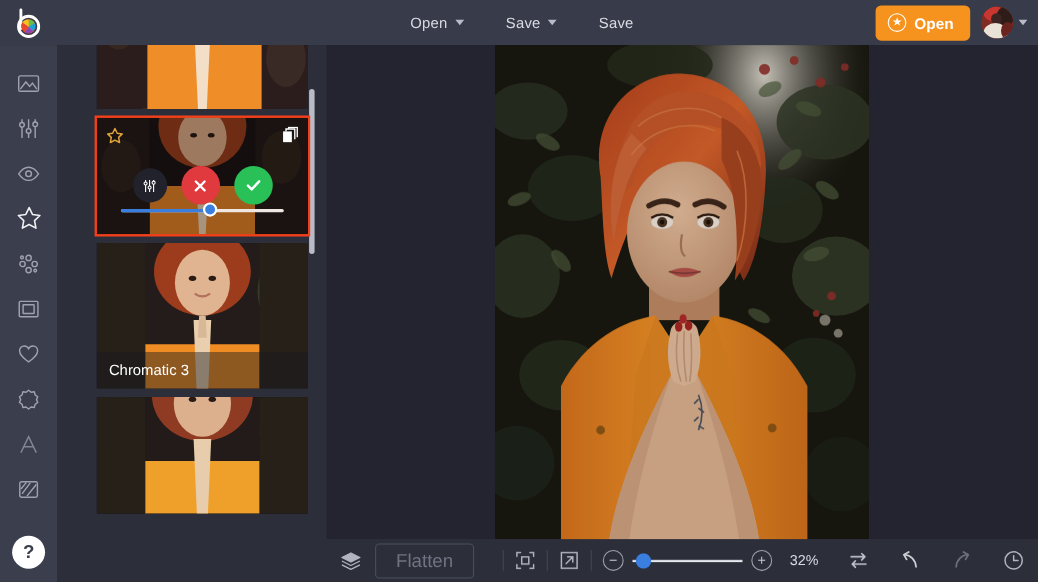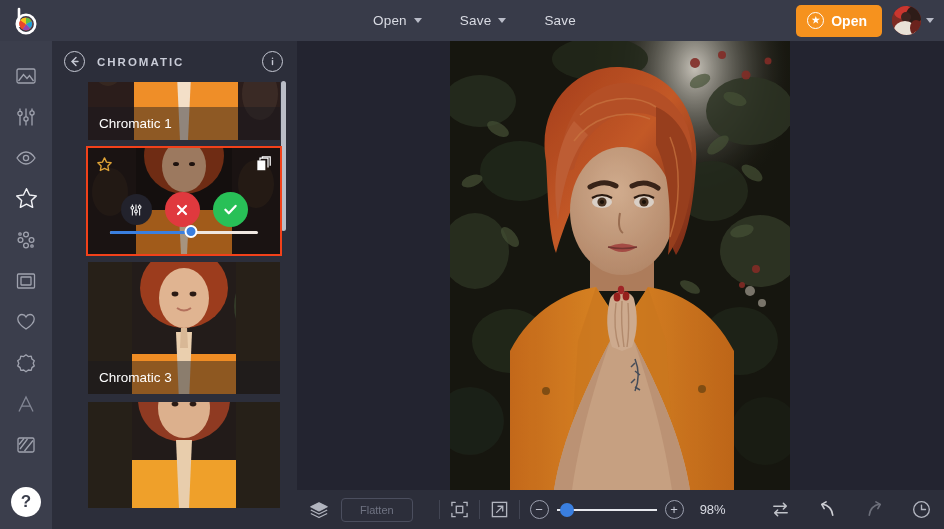--- a/index.html
+++ b/index.html
@@ -131,21 +131,21 @@
   .photo { position: absolute; left: 153px; top: 0; width: 340px; height: 449px; overflow: hidden; background:#14131a; }
 
   
   .bottombar {
     position: absolute; left: 297px; top: 490px; width: 647px; height: 39px;
     background: #2c2e3a; display: flex; align-items: center; padding: 0 12px; gap: 0;
   }
   .bb-icon { display: flex; align-items: center; justify-content: center; cursor: pointer; opacity: .82; }
   .flatten-btn {
     border: 1px solid #4b4e5e; color: #6f7382; background: transparent; font-family: inherit;
-    font-size: 11px; border-radius: 4px; padding: 5px 18px; margin-left: 12px; cursor: pointer;
+    font-size: 17px; border-radius: 4px; padding: 5px 18px; margin-left: 12px; cursor: pointer;
   }
   .divider { width: 1px; height: 19px; background: #424553; margin: 0 10px; }
   .zoom-slider { position: relative; width: 100px; height: 14px; cursor: pointer; }
   .zs-track { position: absolute; left: 0; right: 0; top: 6px; height: 2px; background: #e8e9ee; }
   .zs-knob { position: absolute; top: 0; width: 14px; height: 14px; border-radius: 50%; background: #3a7fe0; transform: translateX(-50%); }
   .round-btn {
     width: 19px; height: 19px; border-radius: 50%; border: 1.3px solid #9b9fae; color: #c6c9d4;
     display: flex; align-items: center; justify-content: center; font-size: 13px; cursor: pointer; flex: none;
   }
   .zoom-label { color: #d9dbe3; font-size: 13px; margin: 0 0 0 16px; min-width: 42px; }
@@ -273,51 +273,36 @@
     <div class="rail-item">
       <svg width="22" height="22" viewBox="0 0 22 22" fill="none" stroke="#c6c9d4" stroke-width="1.3">
         <rect x="3" y="4" width="16" height="14" rx="1.5"></rect>
         <path d="M5 15 L12.5 5 M9.5 17 L18 6.5 M4 10.5 L9 4.5"></path>
       </svg>
     </div>
     <div class="help-btn">?</div>
   </div>
 
   <div class="panel">
-    <div class="panel-head">
-      <div class="circ-icon">
-        <svg width="13" height="13" viewBox="0 0 13 13" fill="none" stroke="#c6c9d4" stroke-width="1.4" stroke-linecap="round">
-          <path d="M8 2.6 L4 6.5 L8 10.4 M4.3 6.5 H10"></path>
-        </svg>
-      </div>
-      <div class="panel-title">CHROMATIC</div>
-      <div class="circ-icon">
-        <svg width="13" height="13" viewBox="0 0 13 13" fill="none" stroke="#c6c9d4" stroke-width="1.4" stroke-linecap="round">
-          <path d="M6.5 5.6 V9.6"></path>
-            <circle cx="6.5" cy="3.3" r=".75" fill="#c6c9d4" stroke="none"></circle>
-        </svg>
-      </div>
-    </div>
 
     <div class="preset-list">
 
       <div class="card" style="margin-top:-48px;">
         <div class="thumbimg">
           <svg width="192" height="106" viewBox="0 0 192 106" preserveAspectRatio="xMidYMid slice">
             <rect width="192" height="106" fill="#241a18"></rect>
             <ellipse cx="96" cy="-22" rx="52" ry="46" fill="#b8441d"></ellipse>
             <path d="M42 34 H150 V106 H42 Z" fill="#ef8e28"></path>
             <path d="M88 20 L104 20 L100 106 L92 106 Z" fill="#f3dfc8"></path>
             <rect x="0" y="0" width="46" height="106" fill="#2b1d1b"></rect>
             <rect x="150" y="0" width="42" height="106" fill="#2b1d1b"></rect>
             <ellipse cx="20" cy="30" rx="16" ry="22" fill="#3a2a22" opacity=".8"></ellipse>
             <ellipse cx="172" cy="60" rx="18" ry="26" fill="#42302a" opacity=".7"></ellipse>
           </svg>
         </div>
-        <div class="card-label">Chromatic 1</div>
       </div>
 
       <div class="card selected">
         <div class="thumbimg">
           <svg width="192" height="106" viewBox="0 0 192 106" preserveAspectRatio="xMidYMid slice">
             <rect width="192" height="106" fill="#1d1614"></rect>
             <ellipse cx="96" cy="8" rx="40" ry="38" fill="#9a3e1c"></ellipse>
             <ellipse cx="96" cy="18" rx="22" ry="26" fill="#d8a884"></ellipse>
             <ellipse cx="88" cy="16" rx="3" ry="2" fill="#2a1a14"></ellipse>
             <ellipse cx="104" cy="16" rx="3" ry="2" fill="#2a1a14"></ellipse>
@@ -576,21 +561,21 @@
       </svg>
     </div>
     <div class="divider"></div>
 
     <div class="round-btn">−</div>
     <div class="zoom-slider" style="margin-left:8px;">
       <div class="zs-track"></div>
       <div class="zs-knob" id="zs-knob" style="left: 10%;"></div>
     </div>
     <div class="round-btn" style="margin-left:8px;">+</div>
-    <div class="zoom-label">98%</div>
+    <div class="zoom-label">32%</div>
 
     <div class="spacer"></div>
 
     <div class="bb-icon" style="margin-right:26px;">
       <svg width="21" height="21" viewBox="0 0 22 22" fill="none" stroke="#e2e4ea" stroke-width="1.6" stroke-linecap="round" stroke-linejoin="round">
         <path d="M4 7.5 H17 M14 4.5 L17 7.5 L14 10.5"></path>
         <path d="M18 14.5 H5 M8 11.5 L5 14.5 L8 17.5"></path>
       </svg>
     </div>
     <div class="bb-icon" style="margin-right:26px;">

